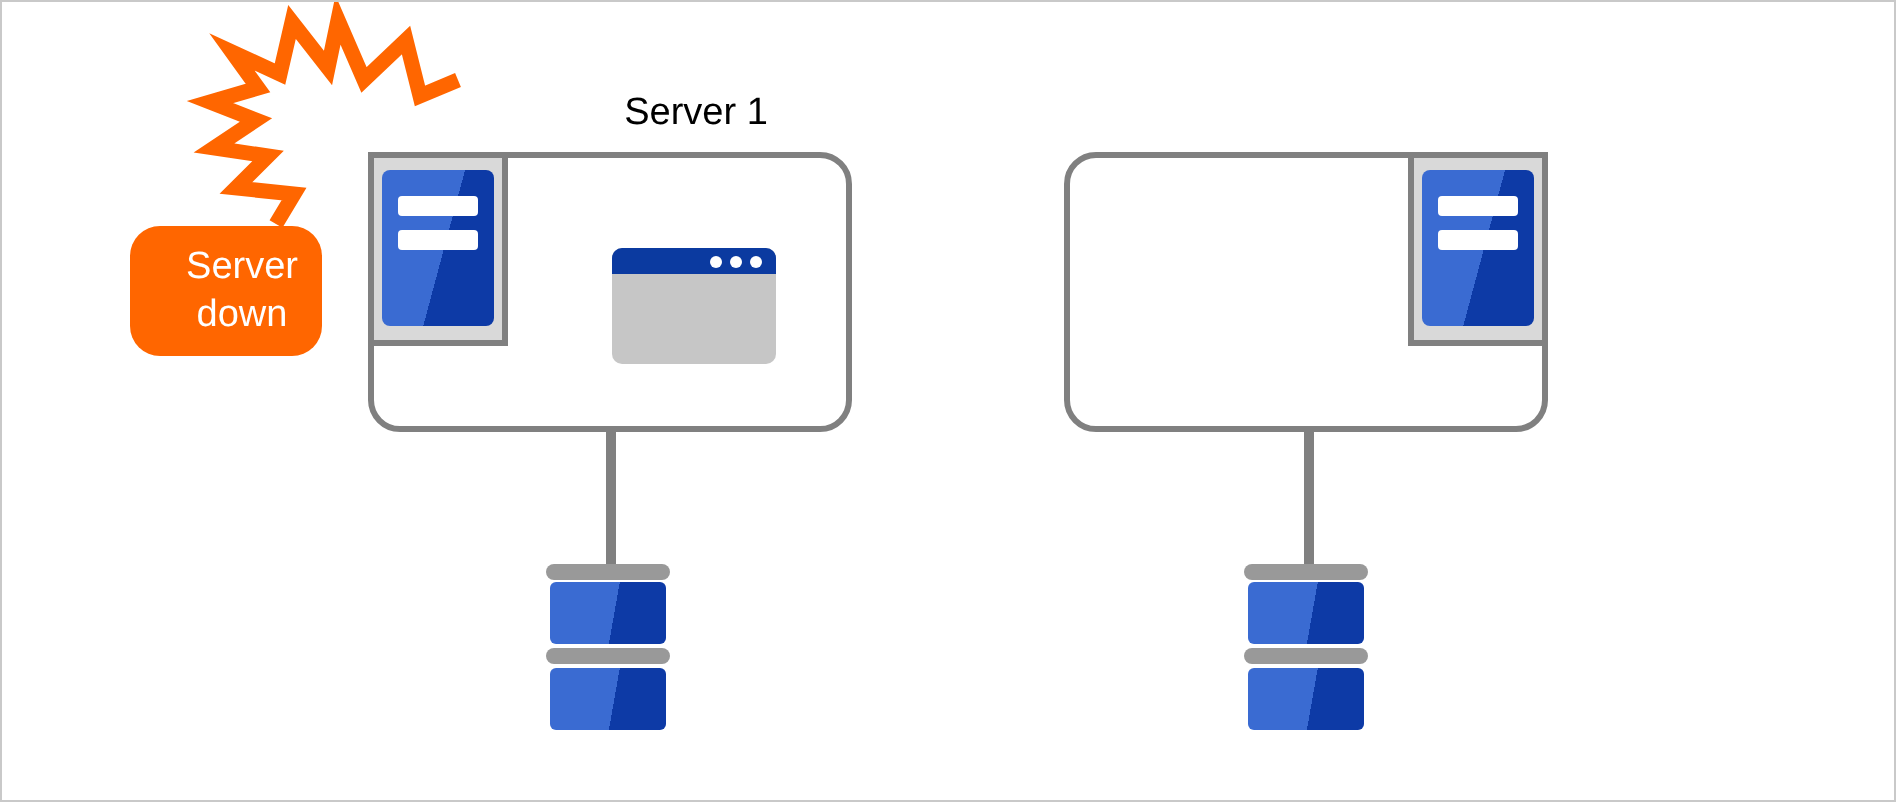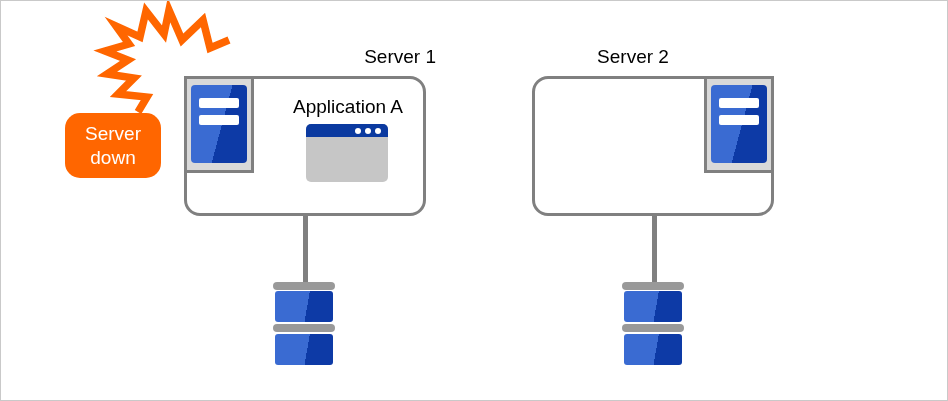--- a/index.html
+++ b/index.html
@@ -2,21 +2,21 @@
 <html><head>
 <meta charset="utf-8">
 <style>
   html,body{margin:0;padding:0;background:#fff;}
   .canvas{
     position:relative;width:948px;height:401px;background:#ffffff;
     border:1px solid #c9c9c9;box-sizing:border-box;overflow:hidden;
     font-family:"Liberation Sans",sans-serif;color:#000;
   }
   .label{position:absolute;font-size:19px;color:#000;text-align:center;white-space:nowrap;z-index:4;}
-  .server1-label{left:235px;top:45px;width:200px;text-align:right;}
+  .server1-label{left:247px;top:45px;width:200px;}
   .server2-label{left:532px;top:45px;width:200px;}
   .app-label{left:247px;top:95px;width:200px;}
   .mirror-label{left:204px;top:365px;width:200px;}
 
   .server-box{
     position:absolute;width:242px;height:140px;background:#fff;
     border:3px solid #808080;border-radius:16px;box-sizing:border-box;z-index:2;
   }
   .box-s1{left:183px;top:75px;}
   .box-s2{left:531px;top:75px;}
@@ -58,21 +58,21 @@
   .disk-block{
     position:absolute;left:0;right:0;height:31px;border-radius:3px;
     background:linear-gradient(100deg,#3a6bd2 0 55%,#0d3aa6 55% 100%);
   }
   .disk-block.k1{top:9px;}
   .disk-block.k2{top:52px;}
 
   .badge{
     position:absolute;left:64px;top:112px;width:96px;height:65px;background:#ff6600;
     border-radius:15px;color:#fff;font-size:19px;line-height:24px;
-    display:flex;align-items:center;justify-content:center;text-align:center;z-index:6;
+    display:flex;align-items:center;justify-content:flex-end;text-align:center;z-index:6;
   }
   .badge-text{display:block;width:80px;}
 
   .crash-svg{position:absolute;left:0;top:0;z-index:5;pointer-events:none;}
 </style>
 </head>
 <body>
 
 <div class="canvas">
 
@@ -85,30 +85,28 @@
   </div>
 
   <div class="label server1-label">Server 1</div>
   <div class="server-box box-s1"></div>
   <div class="icon-panel panel-s1">
     <div class="tower">
       <div class="slot slot1"></div>
       <div class="slot slot2"></div>
     </div>
   </div>
-  <div class="label app-label">Application A</div>
   <div class="window-icon">
     <div class="win-titlebar">
       <span class="win-dot"></span>
       <span class="win-dot"></span>
       <span class="win-dot"></span>
     </div>
   </div>
 
-  <div class="label server2-label">Server 2</div>
   <div class="server-box box-s2"></div>
   <div class="icon-panel panel-s2">
     <div class="tower">
       <div class="slot slot1"></div>
       <div class="slot slot2"></div>
     </div>
   </div>
 
   <div class="connector conn-1"></div>
   <div class="connector conn-2"></div>

